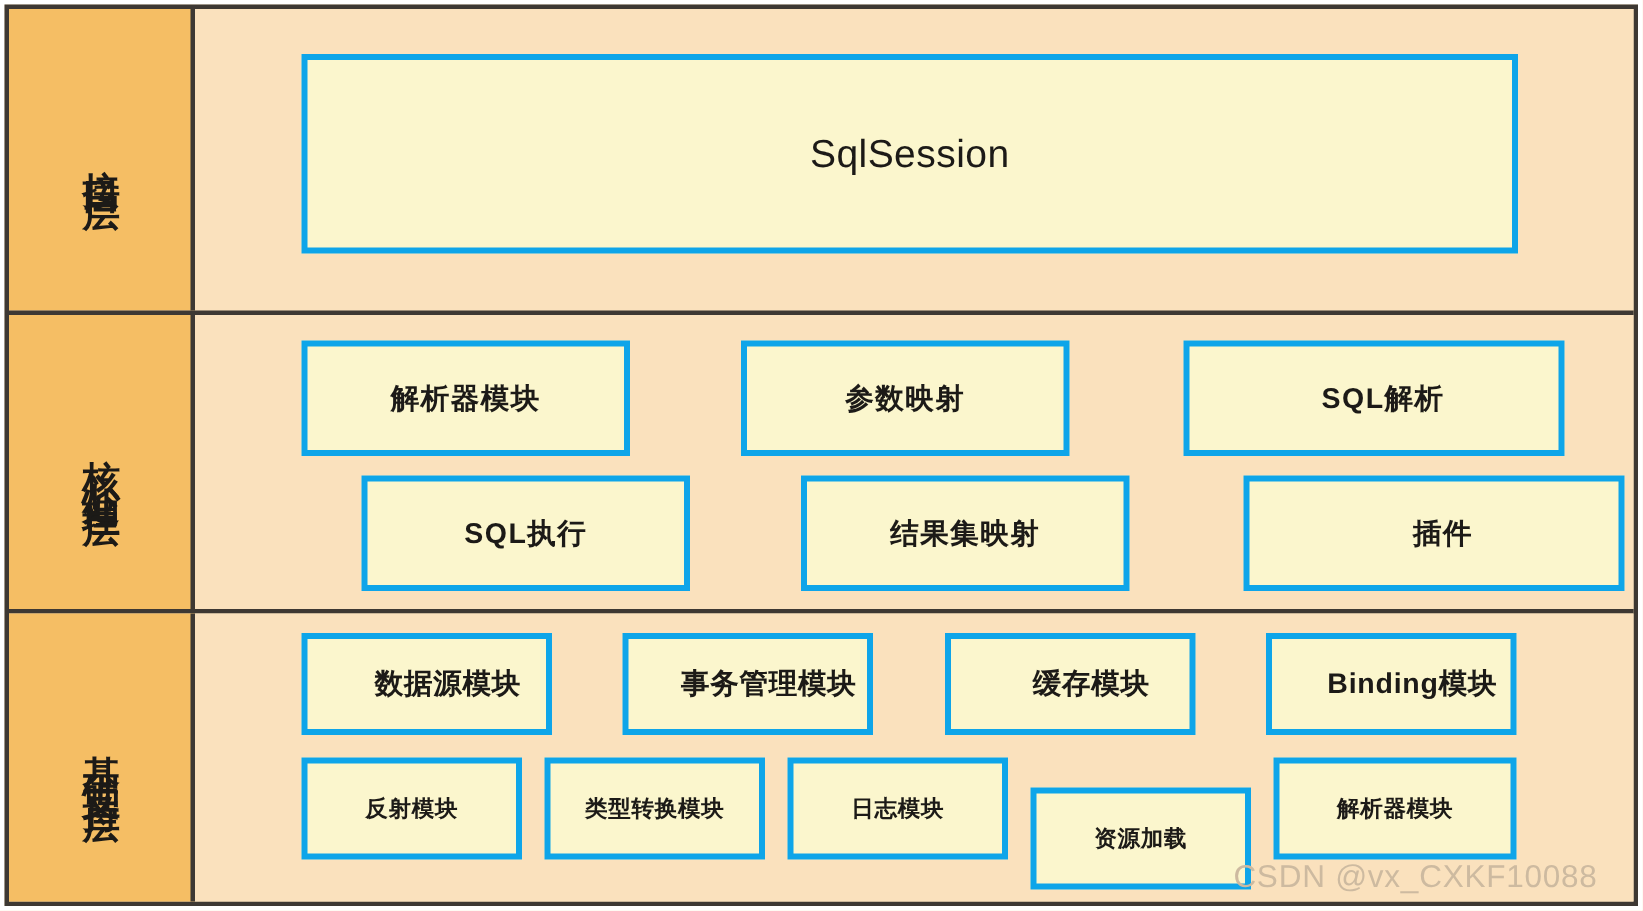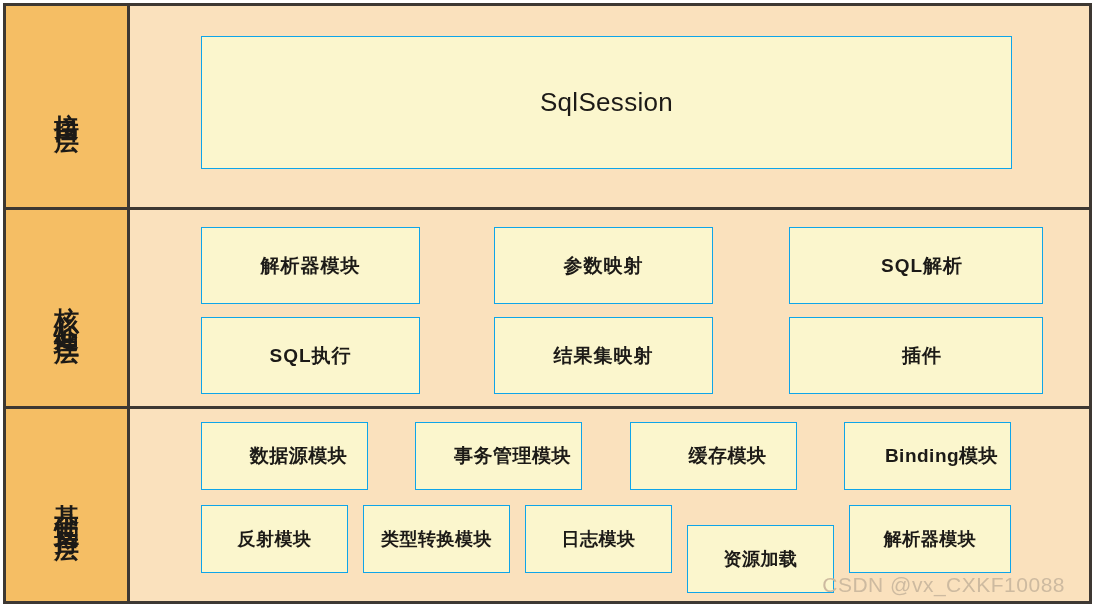--- a/index.html
+++ b/index.html
@@ -73,21 +73,21 @@
     position: relative;
     box-sizing: border-box;
     background: #fae1bd;
   }
 
   
   .node {
     position: absolute;
     box-sizing: border-box;
     background: #fbf6cd;
-    border: 1px solid #0ea5e9;
+    border: 4px solid #0ea5e9;
     display: flex;
     align-items: center;
     justify-content: center;
     color: #1c1a17;
     font-weight: 700;
     text-align: center;
     white-space: nowrap;
   }
 
   
@@ -96,21 +96,21 @@
     top: 30px;
     width: 811px;
     height: 133px;
     font-size: 26px;
     font-weight: 400;
     letter-spacing: 0.3px;
   }
 
   
   .core-row1 { top: 17px; }
-  .core-row2 { top: 107px; }
+  .core-row2 { top: 107px; margin-left: 40px; }
   .node.core {
     height: 77px;
     font-size: 19px;
     letter-spacing: 1px;
   }
   .core-c1 { left: 71px;  width: 219px; }
   .core-c2 { left: 364px; width: 219px; }
   .core-c3 { left: 659px; width: 254px; padding-left: 12px; }
 
   
@@ -123,21 +123,21 @@
   }
   .f4-c1 { left: 71px;  width: 167px; }
   .f4-c2 { left: 285px; width: 167px; }
   .f4-c3 { left: 500px; width: 167px; }
   .f4-c4 { left: 714px; width: 167px; }
 
   
   .found-row2 { top: 96px; }
   .node.found5 {
     height: 68px;
-    font-size: 18px;
+    font-size: 15px;
     letter-spacing: 0.5px;
   }
   .f5-c1 { left: 71px;  width: 147px; }
   .f5-c2 { left: 233px; width: 147px; }
   .f5-c3 { left: 395px; width: 147px; }
   .f5-c4 { left: 557px; width: 147px; margin-top: 20px; }
   .f5-c5 { left: 719px; width: 162px; }
 
   
   .watermark {

